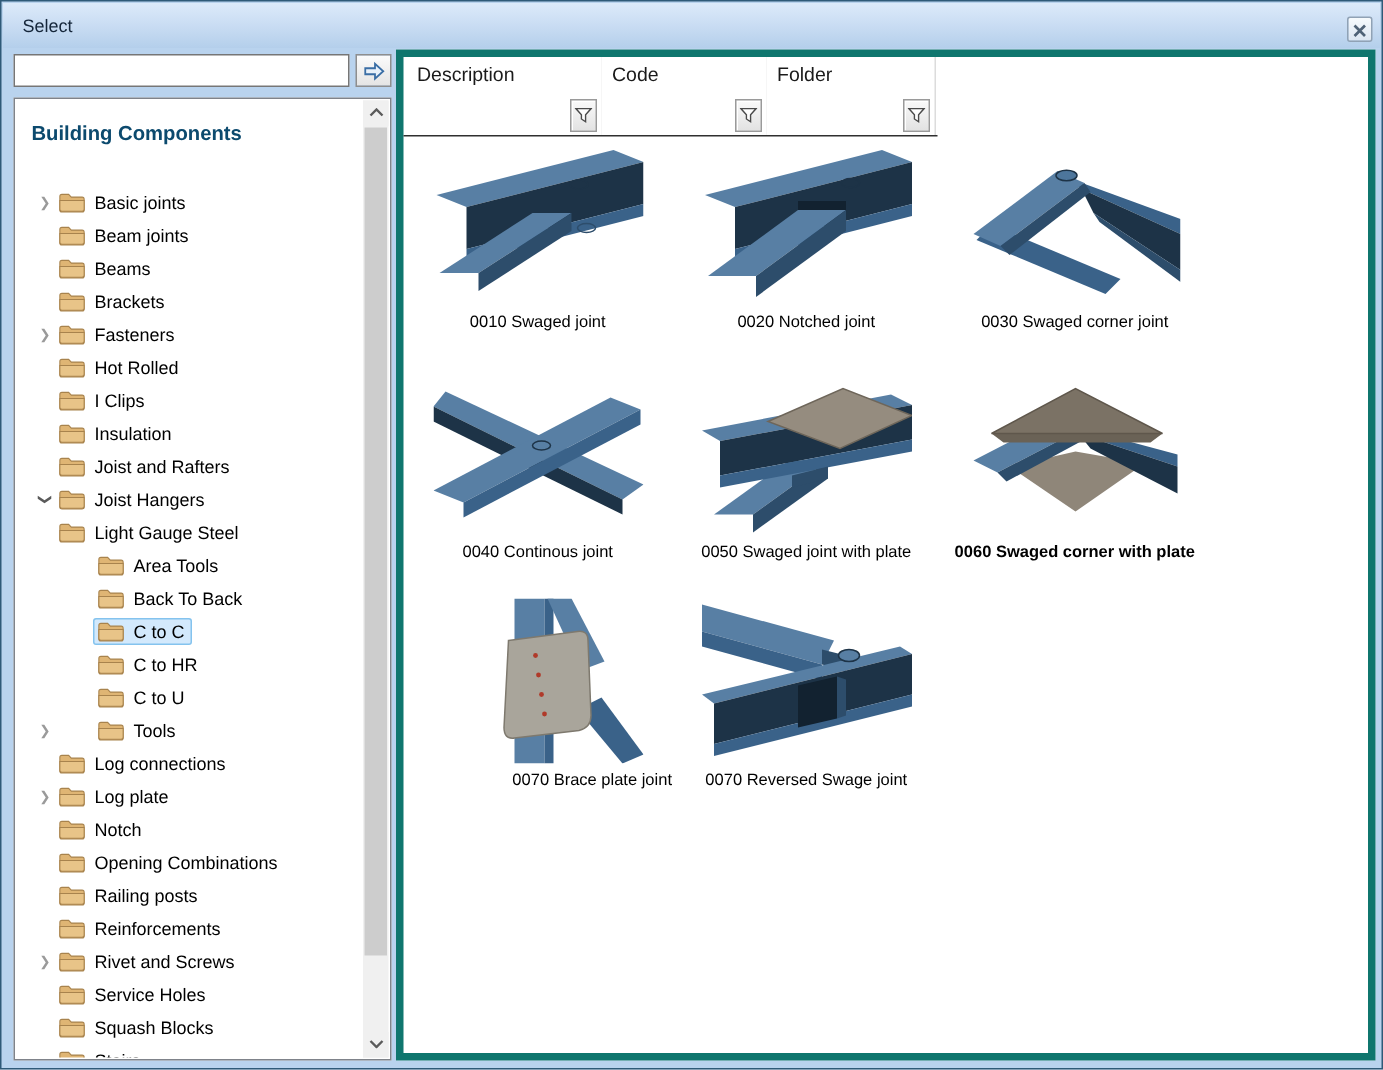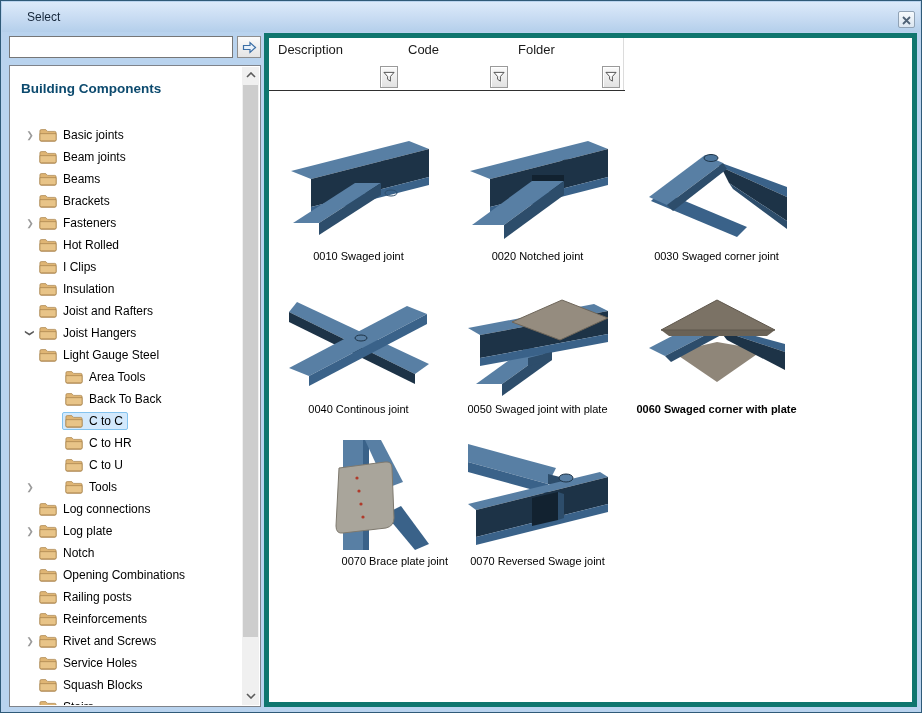--- a/index.html
+++ b/index.html
@@ -2,21 +2,21 @@
 <html><head>
 <meta charset="utf-8">
 <style>
   html,body{margin:0;padding:0;}
   body{width:922px;height:713px;overflow:hidden;font-family:"Liberation Sans",sans-serif;}
   .window{position:relative;width:922px;height:713px;box-sizing:border-box;
     border:1px solid #2f5a78;background:#b9d3ee;}
   
   .titlebar{position:absolute;left:1px;top:1px;right:1px;height:30px;
     background:linear-gradient(180deg,#dceafa 0%,#c7dbf2 55%,#b4cfeb 100%);}
-  .titlebar .title{position:absolute;left:13px;top:0;line-height:30px;font-size:12px;color:#15263a;margin-left:12px;}
+  .titlebar .title{position:absolute;left:13px;top:0;line-height:30px;font-size:12px;color:#15263a;}
   .close-btn{position:absolute;right:5px;top:9px;width:17px;height:17px;padding:0;
     background:linear-gradient(#f6fafd,#dce6f1);border:1px solid #90a2b5;border-radius:2px;cursor:pointer;}
   .close-btn svg{display:block;margin:2px auto 0;}
   
   .search-input{position:absolute;left:8px;top:35px;width:224px;height:22px;box-sizing:border-box;
     border:1px solid #767676;font-size:12px;padding:0 4px;outline:none;}
   .go-btn{position:absolute;left:236px;top:35px;width:24px;height:22px;box-sizing:border-box;
     background:linear-gradient(#fbfbfb,#e4e4e4);border:1px solid #8e8e8e;padding:0;cursor:pointer;}
   .go-btn svg{display:block;margin:0 auto;}
   
@@ -42,21 +42,21 @@
     background:#fff;border:5px solid #0f766e;}
   .hcol{position:absolute;top:0;height:52px;border-right:1px solid #dcdcdc;background:#fff;}
   .hcol .hlabel{position:absolute;left:7px;top:4px;font-size:13px;color:#1a1a1a;cursor:default;}
   .hcol1{left:2px;width:130px;} .hcol2{left:132px;width:110px;text-align:right;} .hcol3{left:242px;width:112px;}
   .fbtn{position:absolute;right:3px;bottom:2px;width:18px;height:22px;box-sizing:border-box;padding:0;
     background:linear-gradient(#fafafa,#e2e2e2);border:1px solid #9a9a9a;
     box-shadow:inset 1px 1px 0 #fff;cursor:pointer;}
   .fbtn svg{display:block;margin:0 auto;}
   .hline{position:absolute;left:0;top:52px;width:356px;height:1px;background:#2f2f2f;}
   
-  #grid{position:absolute;left:0;top:0;right:0;bottom:0;margin-top:41px;}
+  #grid{position:absolute;left:0;top:0;right:0;bottom:0;}
   .cell{position:absolute;width:179px;height:150px;text-align:center;cursor:pointer;}
   .thumb{width:140px;height:110px;margin:0 auto;}
   .thumb svg{width:140px;height:110px;display:block;}
   .cap{display:block;margin-top:5px;font-size:11px;color:#000;}
 </style>
 </head>
 <body>
 
 <div class="window">
 

